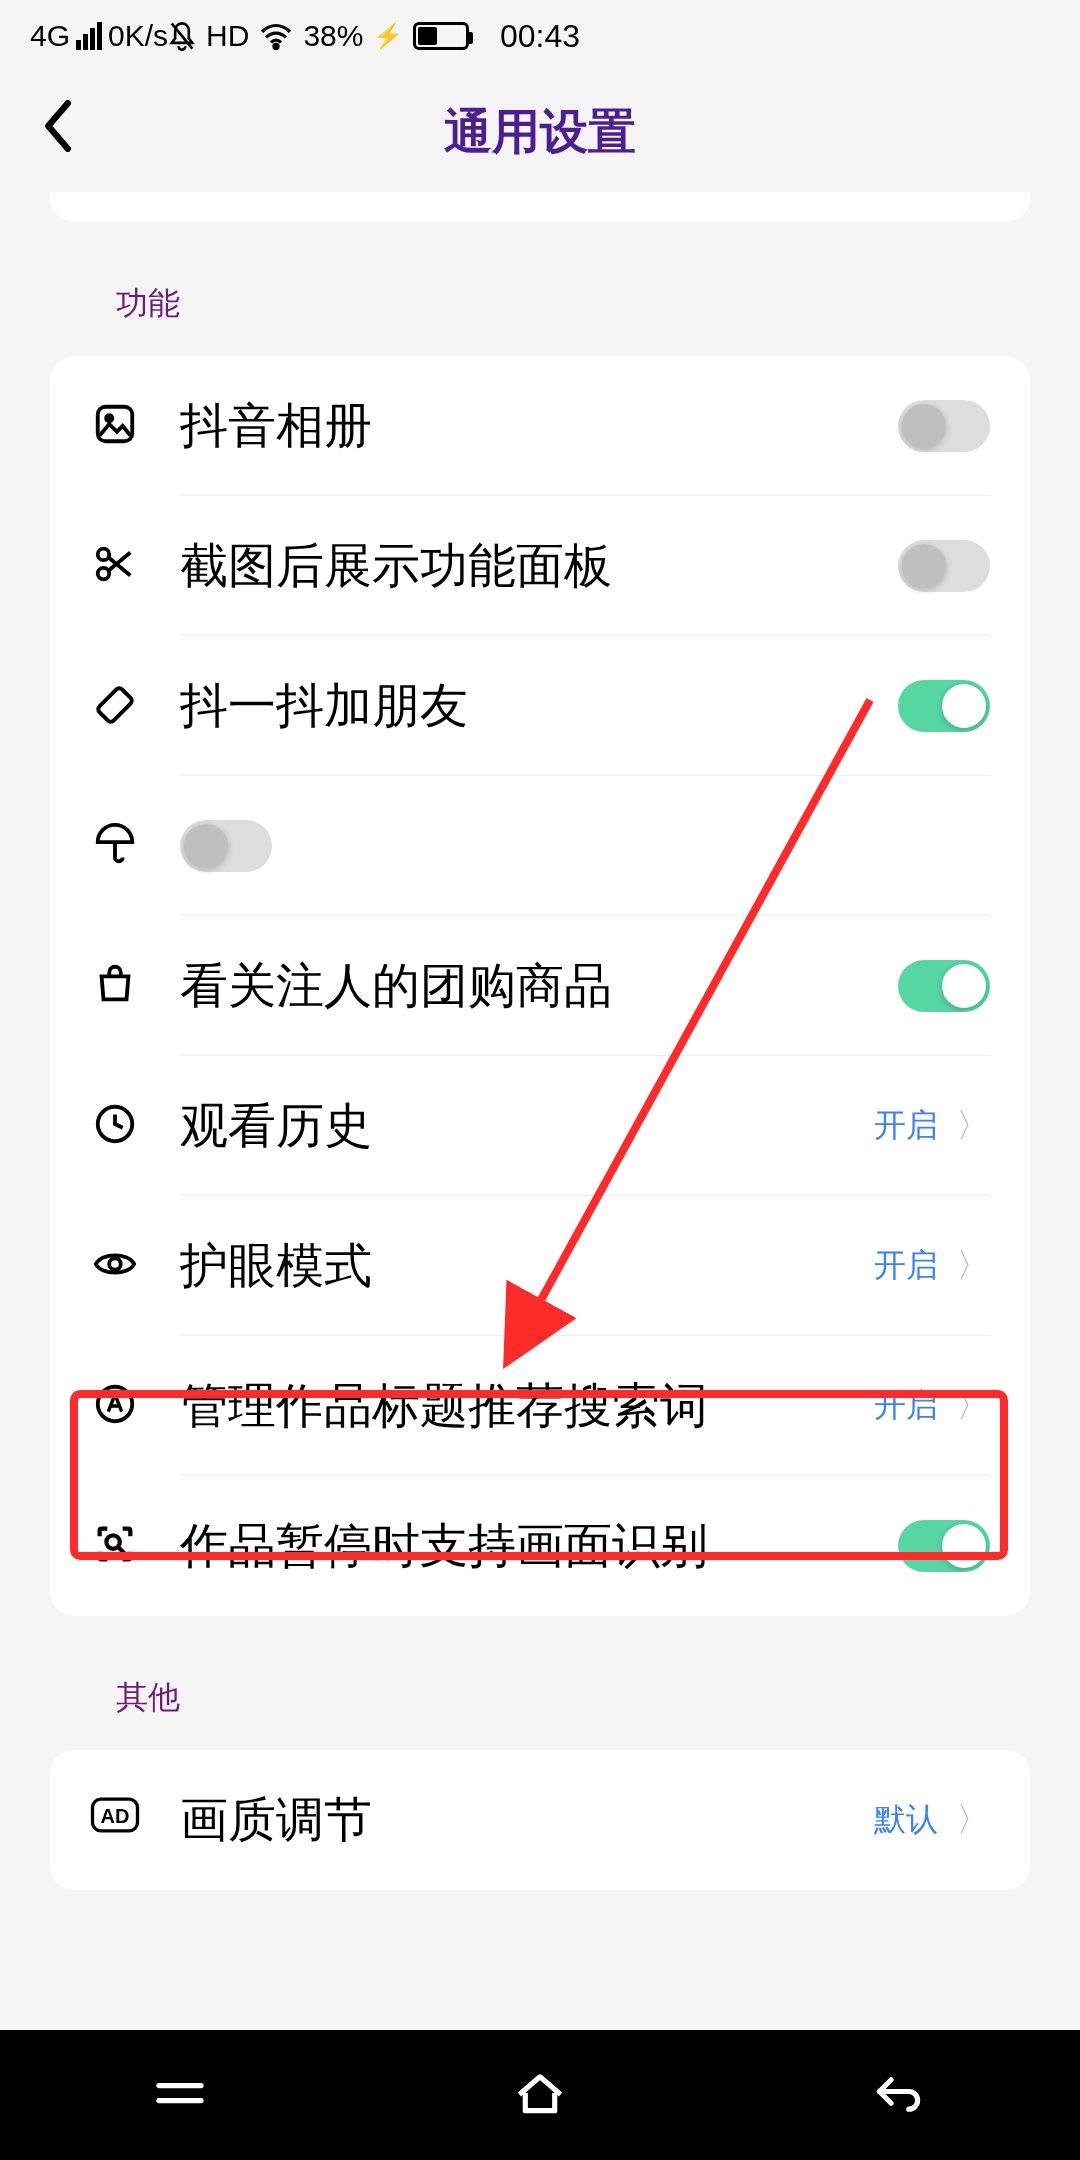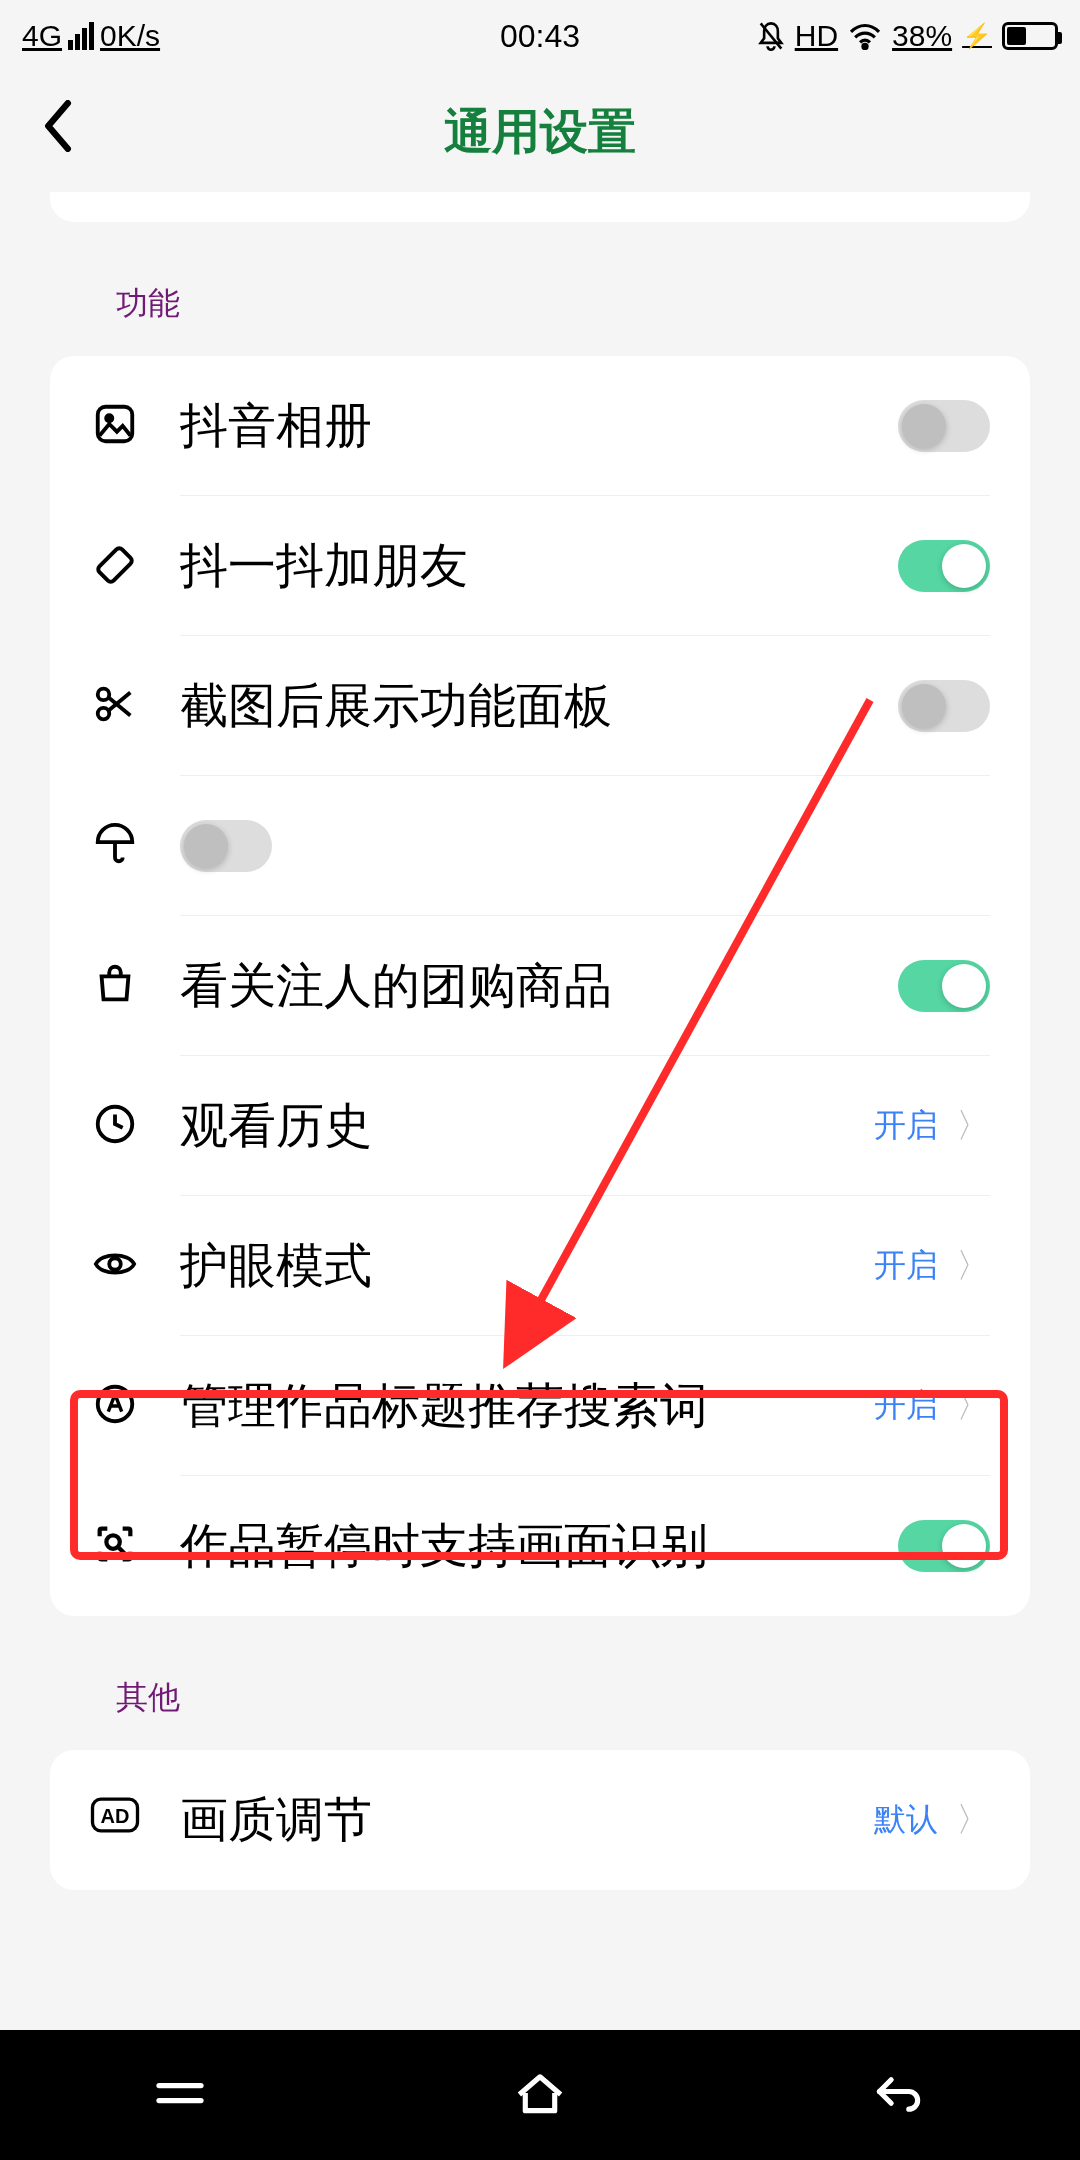--- a/index.html
+++ b/index.html
@@ -8,27 +8,25 @@
     height: 2160px;
     background: #f5f5f5;
     font-family: -apple-system, "PingFang SC", "Microsoft YaHei", sans-serif;
     position: relative;
     overflow: hidden;
   }
   .status-bar {
     height: 72px;
     display: flex;
     align-items: center;
-    justify-content: space-between;
-    padding: 0 22px;
+    padding: 0 30px;
     font-size: 30px;
     font-weight: 500;
     color: #000;
     background: #f5f5f5;
-    text-decoration: underline;
   }
   .status-left { display: flex; align-items: center; gap: 6px; }
   .status-center { position: absolute; left: 50%; transform: translateX(-50%); font-size: 32px; font-weight: 500;}
   .status-right { display: flex; align-items: center; gap: 10px; }
   .signal-bars { display: inline-flex; align-items: flex-end; gap: 2px; }
   .signal-bars span { width: 5px; background: #000; display: inline-block; }
   .signal-bars span:nth-child(1){height:10px;} .signal-bars span:nth-child(2){height:16px;}
   .signal-bars span:nth-child(3){height:22px;} .signal-bars span:nth-child(4){height:28px;}
   .header {
     height: 120px;
@@ -39,21 +37,21 @@
   }
   .back-btn {
     position: absolute;
     left: 40px;
     font-size: 50px;
   }
   .header-title {
     margin: 0 auto;
     font-size: 48px;
     font-weight: 600;
-    color: #15803d;
+    color: #4c1d95;
   }
   .partial-card {
     margin: 0 50px;
     height: 30px;
     background: #fff;
     border-radius: 0 0 24px 24px;
   }
   .section-label {
     padding: 60px 116px 30px;
     font-size: 32px;
@@ -185,42 +183,42 @@
     </span>
     <span class="row-label">抖音相册</span>
     <span class="toggle toggle-off">
         <span class="knob"></span>
       </span>
     <span class="row-divider"></span>
   </div>
 
   <div class="row">
     <span class="row-icon">
-      <svg width="48" height="48" viewBox="0 0 24 24" fill="none" stroke="#000" stroke-width="2">
-          <rect x="7" y="4" width="10" height="16" rx="2" transform="rotate(45 12 12)"></rect>
-        </svg>
-    </span>
-    <span class="row-label">抖一抖加朋友</span>
-    <span class="toggle toggle-on">
-        <span class="knob"></span>
-      </span>
-    <span class="row-divider"></span>
-  </div>
-
-  <div class="row">
-    <span class="row-icon">
       <svg width="46" height="46" viewBox="0 0 24 24" fill="none" stroke="#000" stroke-width="2">
           <circle cx="6" cy="7" r="3"></circle>
           <circle cx="6" cy="17" r="3"></circle>
           <line x1="8.5" y1="8.5" x2="20" y2="18"></line>
           <line x1="8.5" y1="15.5" x2="20" y2="6"></line>
         </svg>
     </span>
     <span class="row-label">截图后展示功能面板</span>
     <span class="toggle toggle-off">
+        <span class="knob"></span>
+      </span>
+    <span class="row-divider"></span>
+  </div>
+
+  <div class="row">
+    <span class="row-icon">
+      <svg width="48" height="48" viewBox="0 0 24 24" fill="none" stroke="#000" stroke-width="2">
+          <rect x="7" y="4" width="10" height="16" rx="2" transform="rotate(45 12 12)"></rect>
+        </svg>
+    </span>
+    <span class="row-label">抖一抖加朋友</span>
+    <span class="toggle toggle-on">
         <span class="knob"></span>
       </span>
     <span class="row-divider"></span>
   </div>
 
   <div class="row">
     <span class="row-icon">
       <svg width="46" height="46" viewBox="0 0 24 24" fill="none" stroke="#000" stroke-width="2">
           <path d="M3 11 a9 9 0 0 1 18 0 Z"></path>
           <path d="M12 11 v8 a2 2 0 0 0 4 0"></path>

